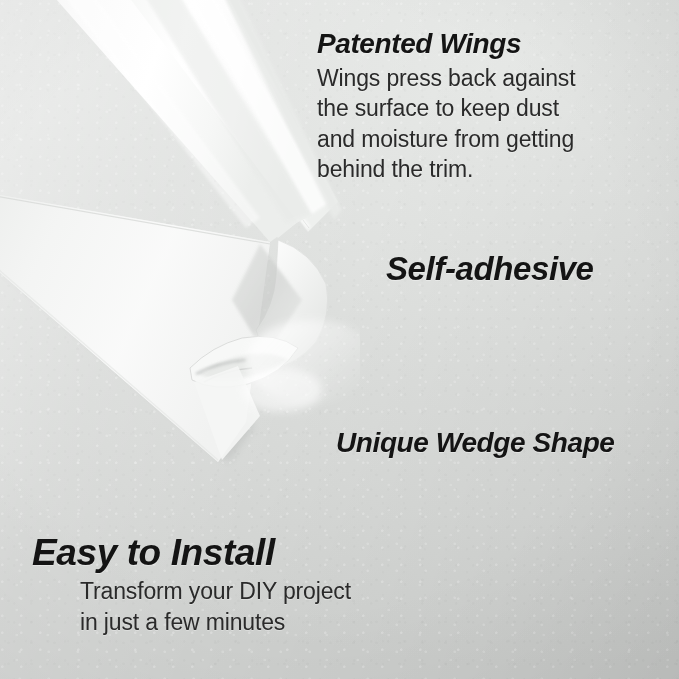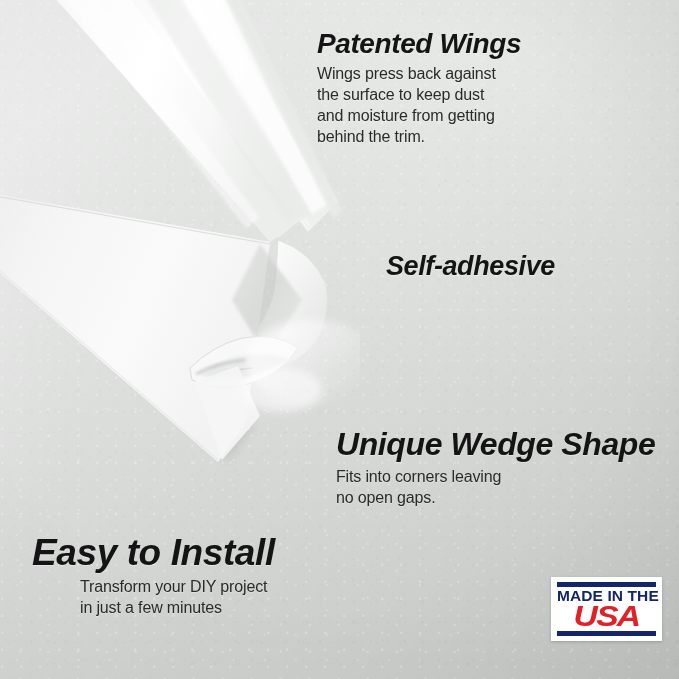--- a/index.html
+++ b/index.html
@@ -68,37 +68,37 @@
     font-size: 27.5px;
     line-height: 1.06;
     letter-spacing: -0.4px;
     white-space: nowrap;
     margin: 0 0 4px 0;
     text-shadow: 0 1px 0 rgba(255,255,255,.35);
   }
   .f-body {
     font-weight: 400;
     color: #2a2a2a;
-    font-size: 16px;
+    font-size: 23px;
     line-height: 1.33;
     letter-spacing: -0.15px;
     margin: 0;
     white-space: pre-line;
     text-shadow: 0 1px 0 rgba(255,255,255,.30);
   }
 
   #feat-wings      { left: 317px; top: 29px;  }
   #feat-adhesive   { left: 386px; top: 252px; }
   #feat-wedge      { left: 336px; top: 428px; }
   #feat-install    { left: 32px;  top: 533px; }
 
   #feat-wings    .f-head { font-size: 28px; }
-  #feat-wedge    .f-head { font-size: 32px; }
+  #feat-wedge    .f-head { font-size: 28px; }
   #feat-install  .f-head { font-size: 37px; }
-  #feat-adhesive .f-head { font-size: 27px; }
+  #feat-adhesive .f-head { font-size: 33px; }
 
   
   .usa-badge {
     position: absolute;
     left: 551px;
     top: 577px;
     width: 111px;
     height: 64px;
     background: #ffffff;
     box-sizing: border-box;
@@ -273,30 +273,22 @@
 and moisture from getting
 behind the trim.</p>
   </div>
 
   <div class="feature" id="feat-adhesive">
     <h2 class="f-head" style="color: rgb(20, 20, 20);">Self-adhesive</h2>
   </div>
 
   <div class="feature" id="feat-wedge">
     <h2 class="f-head" style="color: rgb(20, 20, 20);">Unique Wedge Shape</h2>
-    <p class="f-body" style="color: rgb(42, 42, 42);">Fits into corners leaving
-no open gaps.</p>
   </div>
 
   <div class="feature" id="feat-install">
     <h2 class="f-head" style="color: rgb(20, 20, 20);">Easy to Install</h2>
     <p class="f-body" style="color: rgb(42, 42, 42); margin-left: 48px;">Transform your DIY project
 in just a few minutes</p>
   </div>
 
-  <div class="usa-badge" id="usa-badge" style="--navy: #13266b; --red: #e02128; background: rgb(255, 255, 255);">
-    <div class="usa-bar"></div>
-    <div class="usa-made">MADE IN THE</div>
-    <div class="usa-usa">USA</div>
-    <div class="usa-bar"></div>
-  </div>
 
 </div>
 
 </body></html>

